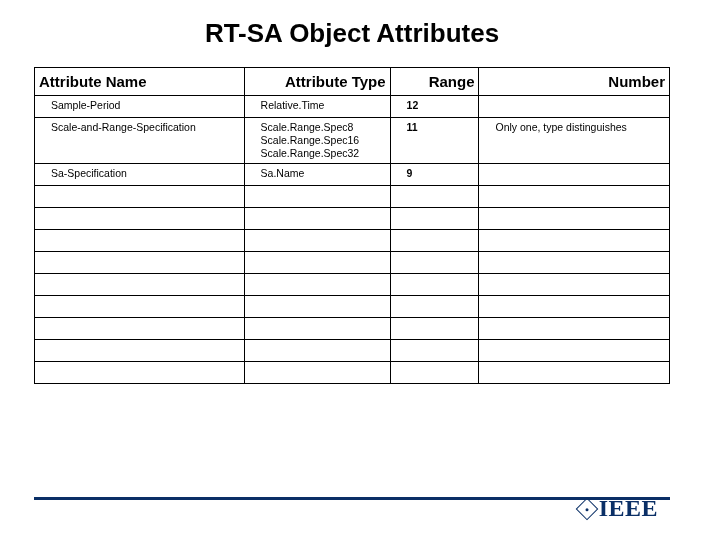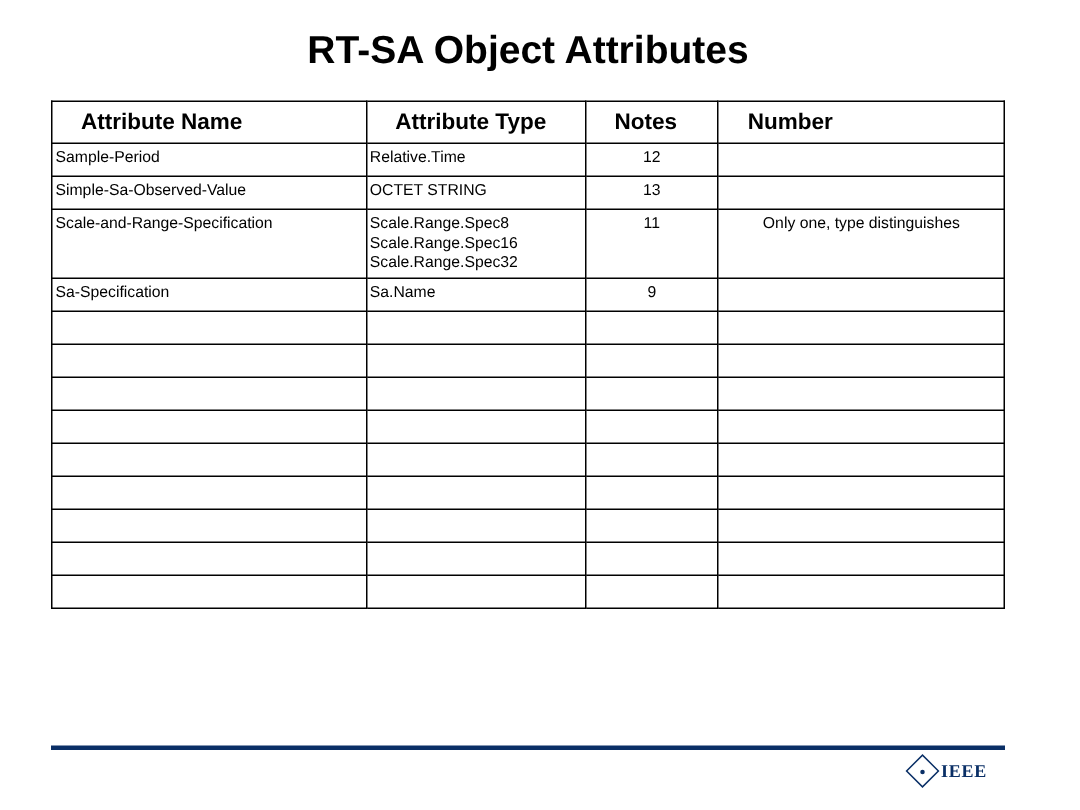--- a/index.html
+++ b/index.html
@@ -23,36 +23,36 @@
     table-layout: fixed;
   }
   table.attr-table col.c1 { width: 33%; }
   table.attr-table col.c2 { width: 23%; }
   table.attr-table col.c3 { width: 14%; }
   table.attr-table col.c4 { width: 30%; }
   table.attr-table th {
     border: 1px solid #000;
     font-size: 15px;
     font-weight: bold;
-    padding: 4px 19px;
+    padding: 4px 4px;
     vertical-align: middle;
     height: 28px;
   }
   table.attr-table th.left { text-align: left; }
-  table.attr-table th.center { text-align: left; }
+  table.attr-table th.center { text-align: right; }
   table.attr-table td {
     border: 1px solid #000;
     font-size: 10.5px;
-    padding: 3px 2px;
+    padding: 3px 16px;
     vertical-align: top;
     height: 22px;
     line-height: 1.25;
   }
-  table.attr-table td.num { text-align: center; }
-  table.attr-table td.notes { text-align: center; }
+  table.attr-table td.num { text-align: left; font-weight: bold; }
+  table.attr-table td.notes { }
   .footer-rule {
     position: absolute;
     left: 34px;
     right: 34px;
     bottom: 40px;
     height: 3px;
     background: #0a2f66;
   }
   .ieee-logo {
     position: absolute;
@@ -71,56 +71,50 @@
     display: inline-flex;
     align-items: center;
     justify-content: center;
   }
   .ieee-logo .emblem .dot {
     width: 3px; height: 3px; background:#0a2f66; border-radius:50%;
     transform: rotate(-45deg);
   }
   .ieee-logo .txt {
     font-family: "Times New Roman", Times, serif;
-    font-size: 12px;
+    font-size: 24px;
     letter-spacing: 0.5px;
   }
 </style>
 </head>
 <body>
 
 <div class="slide">
   <h1 class="title">RT-SA Object Attributes</h1>
 
   <table class="attr-table">
     <colgroup>
       <col class="c1">
         <col class="c2">
         <col class="c3">
         <col class="c4">
     </colgroup>
     <thead>
       <tr>
         <th class="left">Attribute Name</th>
         <th class="center">Attribute Type</th>
-        <th class="center">Notes</th>
+        <th class="center">Range</th>
         <th class="center">Number</th>
       </tr>
     </thead>
     <tbody id="tbody">
         <tr>
           <td>Sample-Period</td>
           <td>Relative.Time</td>
           <td class="num">12</td>
-          <td class="notes"></td>
-        </tr>
-        <tr>
-          <td>Simple-Sa-Observed-Value</td>
-          <td>OCTET STRING</td>
-          <td class="num">13</td>
           <td class="notes"></td>
         </tr>
         <tr>
           <td>Scale-and-Range-Specification</td>
           <td>Scale.Range.Spec8<br>Scale.Range.Spec16<br>Scale.Range.Spec32</td>
           <td class="num">11</td>
           <td class="notes">Only one, type distinguishes</td>
         </tr>
         <tr>
           <td>Sa-Specification</td>

